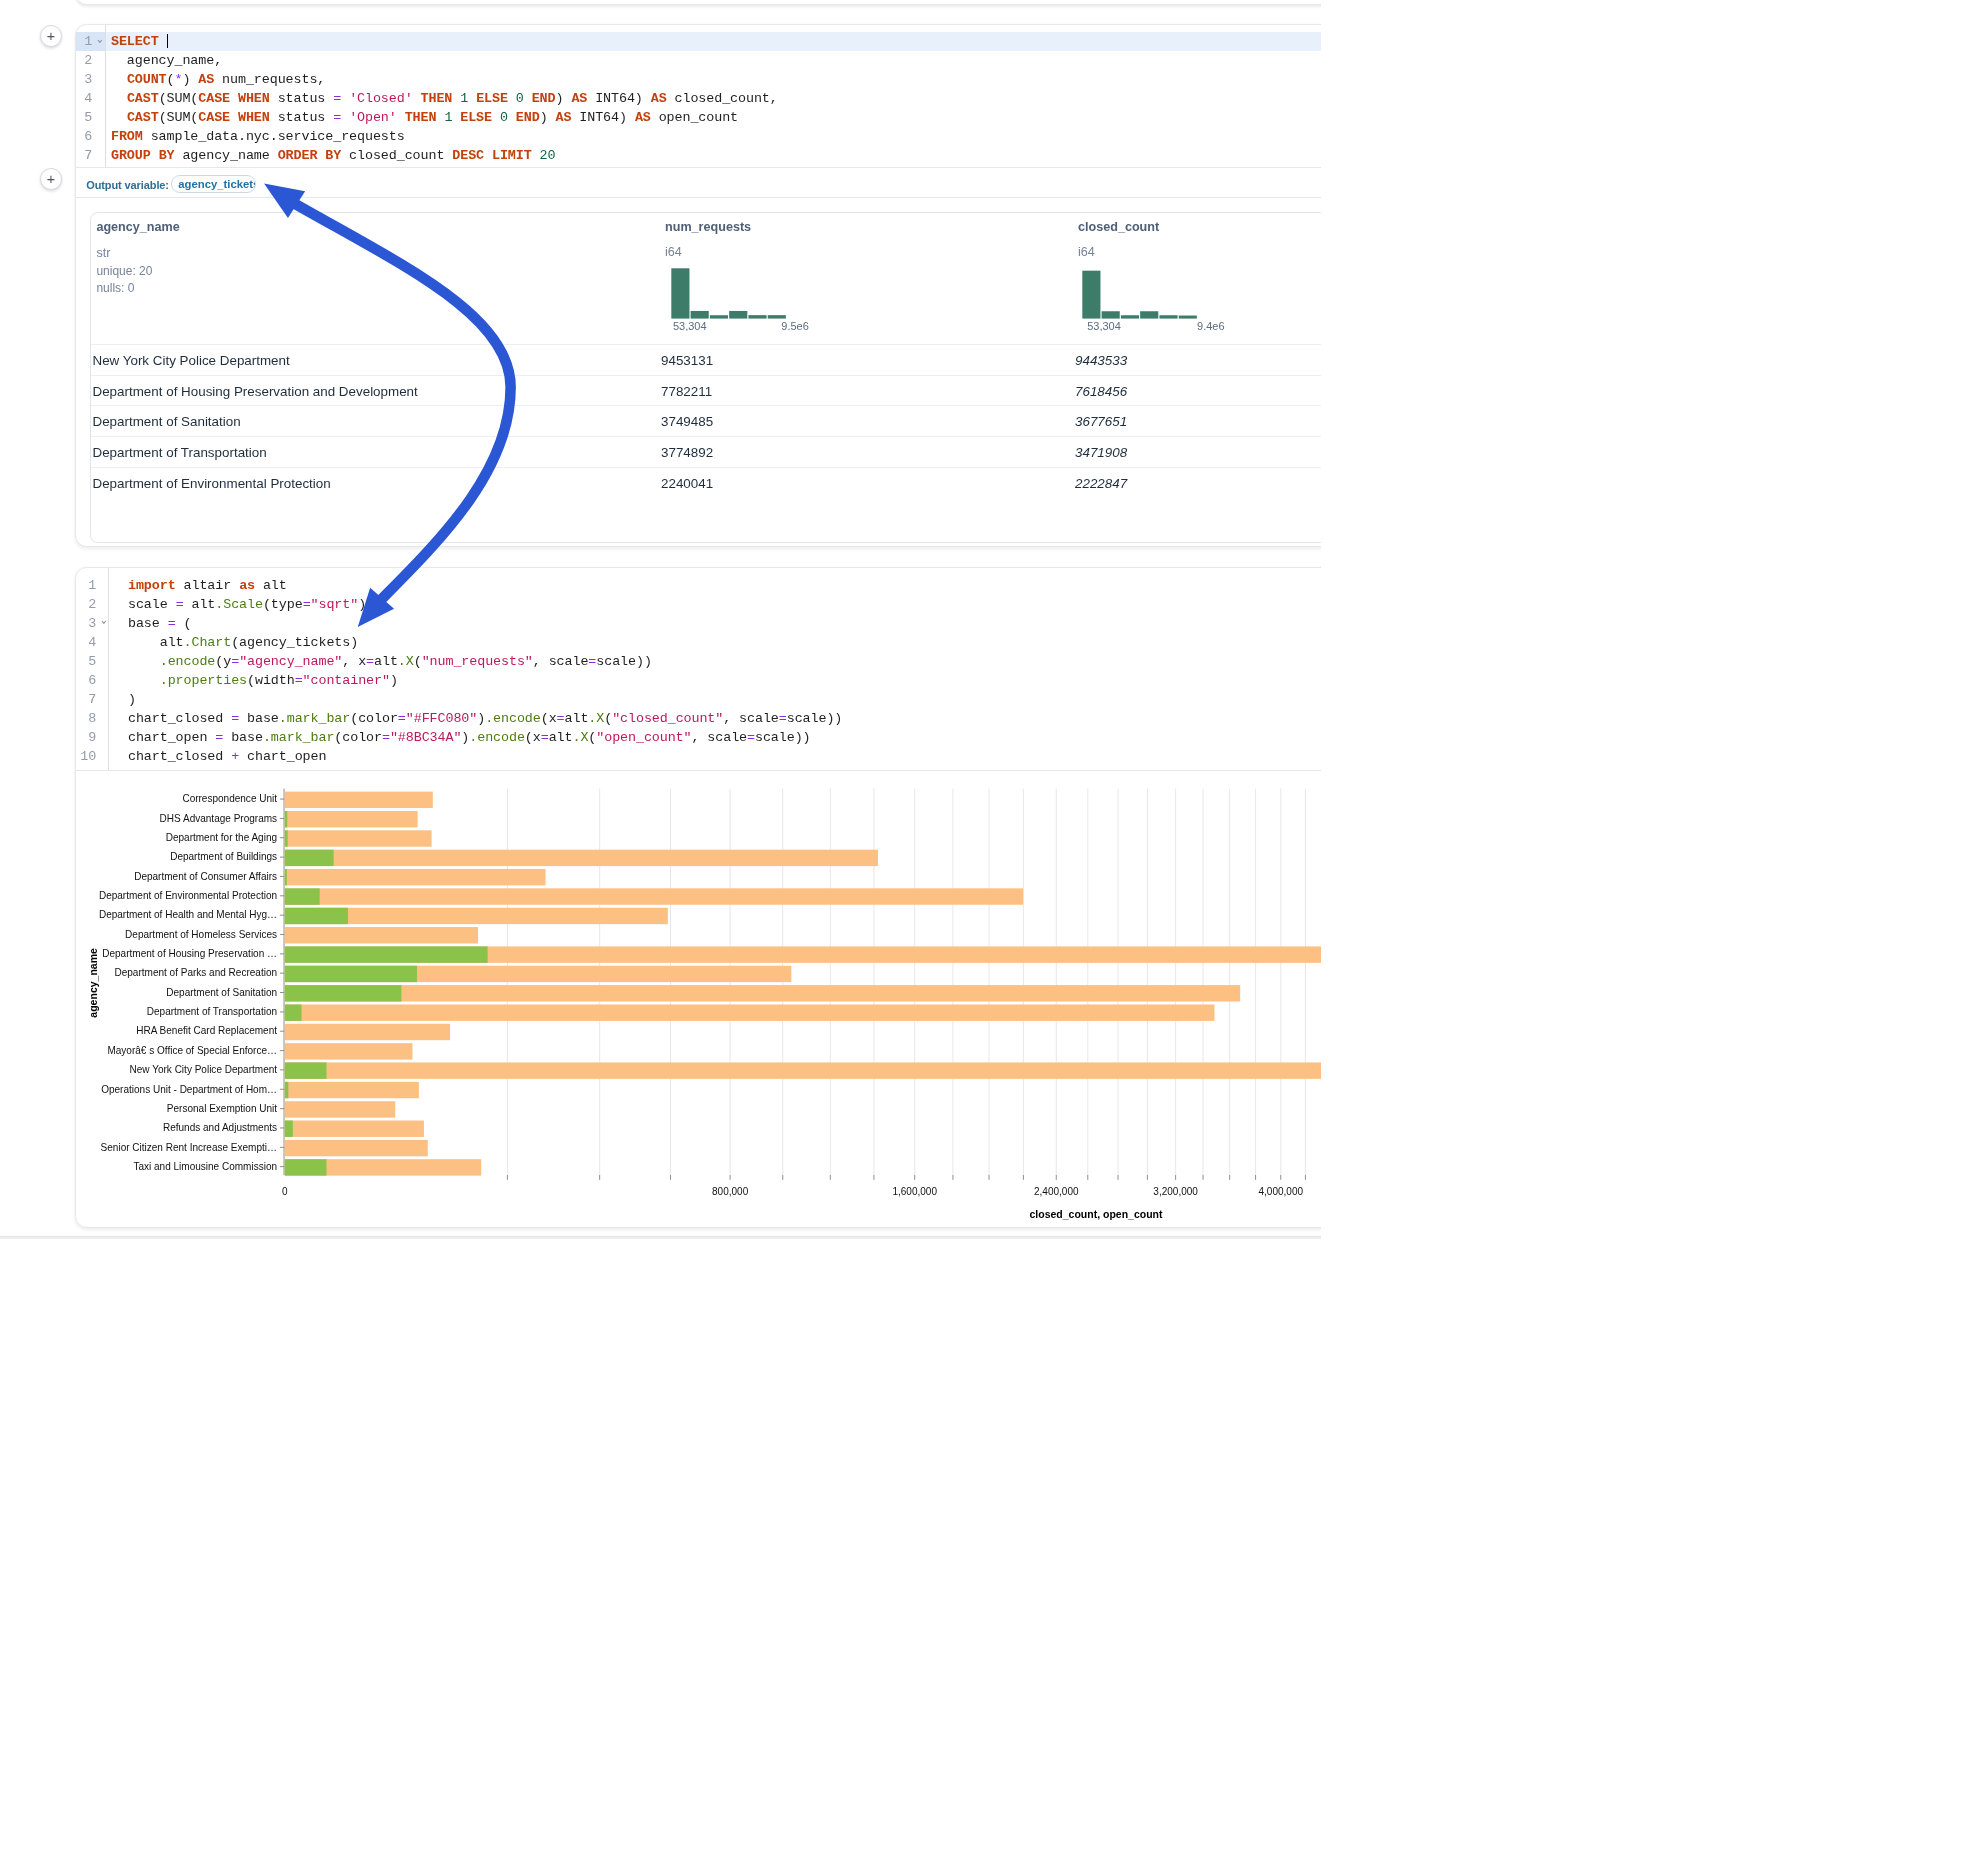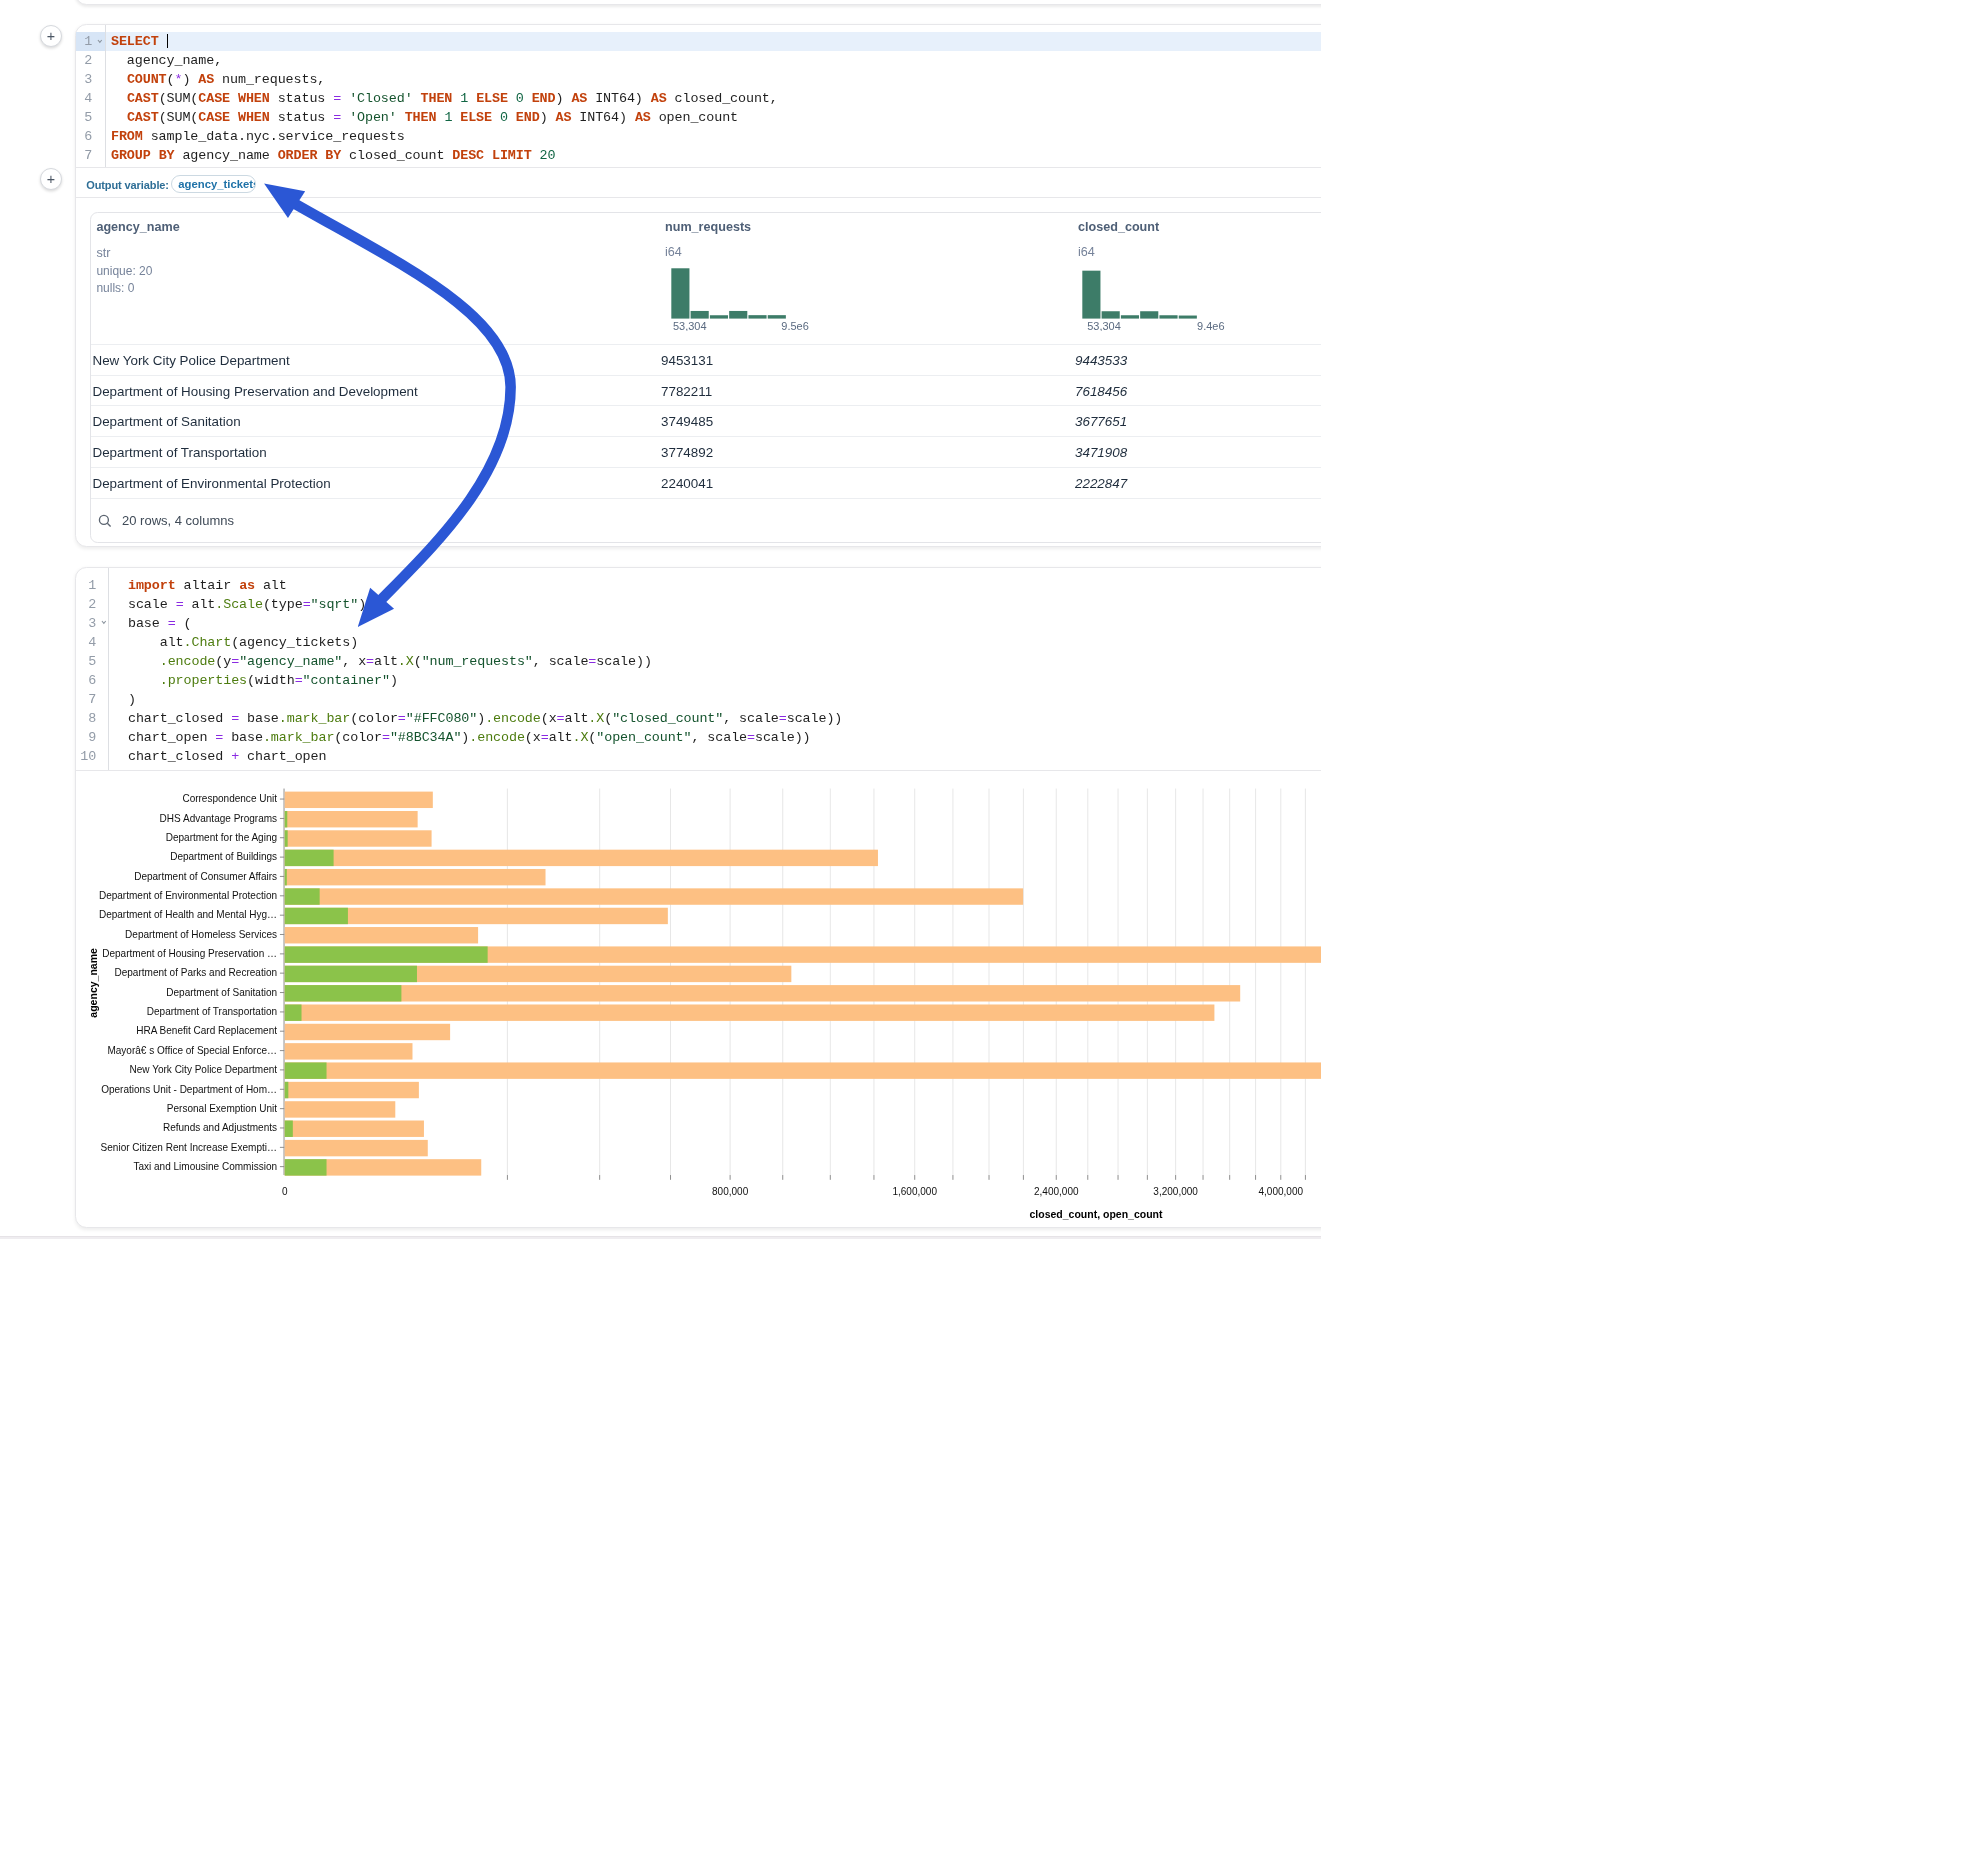--- a/index.html
+++ b/index.html
@@ -4,21 +4,21 @@
 * { margin:0; padding:0; box-sizing:border-box; }
 html,body { width:1321px; height:1239px; background:#fff; overflow:hidden;
   font-family:"Liberation Sans", sans-serif; position:relative; }
 .card { position:absolute; left:75px; width:1281px; background:#fff;
   border:1px solid #e7e7ea; border-radius:11.5px;
   box-shadow:0 1.9px 3.8px rgba(0,0,0,.07); }
 .mono, .cl { font-family:"Liberation Mono", monospace; font-size:13.4px; letter-spacing:-0.1px; }
 .cl { height:19px; line-height:19px; white-space:pre; color:#1f1f1f; position:relative; z-index:1;}
 b.k { color:#c2410c; }
 .o { color:#8a2be2; }
-.s { color:#14532d; }
+.s { color:#be185d; }
 .n { color:#116644; }
 .f { color:#4d7c0f; }
 .gut { position:absolute; top:0; font-family:"Liberation Mono", monospace; font-size:13.4px;
   color:#939ca8; text-align:right; z-index:1;}
 .gut div { height:19px; line-height:19px; }
 .sepline { position:absolute; width:1px; background:#dddfe3; top:0; z-index:2;}
 .cursor { display:inline-block; width:1.3px; height:14.3px; background:#000; vertical-align:-2.9px; }
 .chev { position:absolute; z-index:3; }
 .plusbtn { position:absolute; left:40px; width:22px; height:22px; border-radius:50%;
   background:#fff; border:1px solid #d6d9de; box-shadow:0 1.4px 2.9px rgba(0,0,0,.14);
@@ -111,27 +111,20 @@
 <div class="trow" style="top:223px">
         <span class="c1">Department of Transportation</span>
         <span class="c2">3774892</span>
         <span class="c3">3471908</span>
       </div>
 <div class="trow" style="top:254px">
         <span class="c1">Department of Environmental Protection</span>
         <span class="c2">2240041</span>
         <span class="c3">2222847</span>
       </div>
-    <div class="tfoot">
-      <svg style="position:absolute; left:6.7px; top:15.3px;" width="14.3" height="14.3" viewBox="0 0 15 15">
-          <circle cx="6.2" cy="6.2" r="4.7" fill="none" stroke="#5b6470" stroke-width="1.4"></circle>
-          <line x1="9.8" y1="9.8" x2="13.2" y2="13.2" stroke="#5b6470" stroke-width="1.4"></line>
-        </svg>
-      <span style="position:absolute; left:31px; top:14.3px; font-size:13px; color:#3f4a57;">20 rows, 4 columns</span>
-    </div>
   </div>
 </div>
 
 <svg class="hist" style="left:671px" width="182" height="63" viewBox="0 0 190 66">
 <rect x="0.0" y="0.3" width="19" height="52.7" fill="#3d7c68"></rect>
 <rect x="20.2" y="45.0" width="19" height="8" fill="#3d7c68"></rect>
 <rect x="40.4" y="49.5" width="19" height="3.5" fill="#3d7c68"></rect>
 <rect x="60.6" y="45.0" width="19" height="8" fill="#3d7c68"></rect>
 <rect x="80.8" y="49.4" width="19" height="3.6" fill="#3d7c68"></rect>
 <rect x="101.0" y="49.4" width="19" height="3.6" fill="#3d7c68"></rect>

